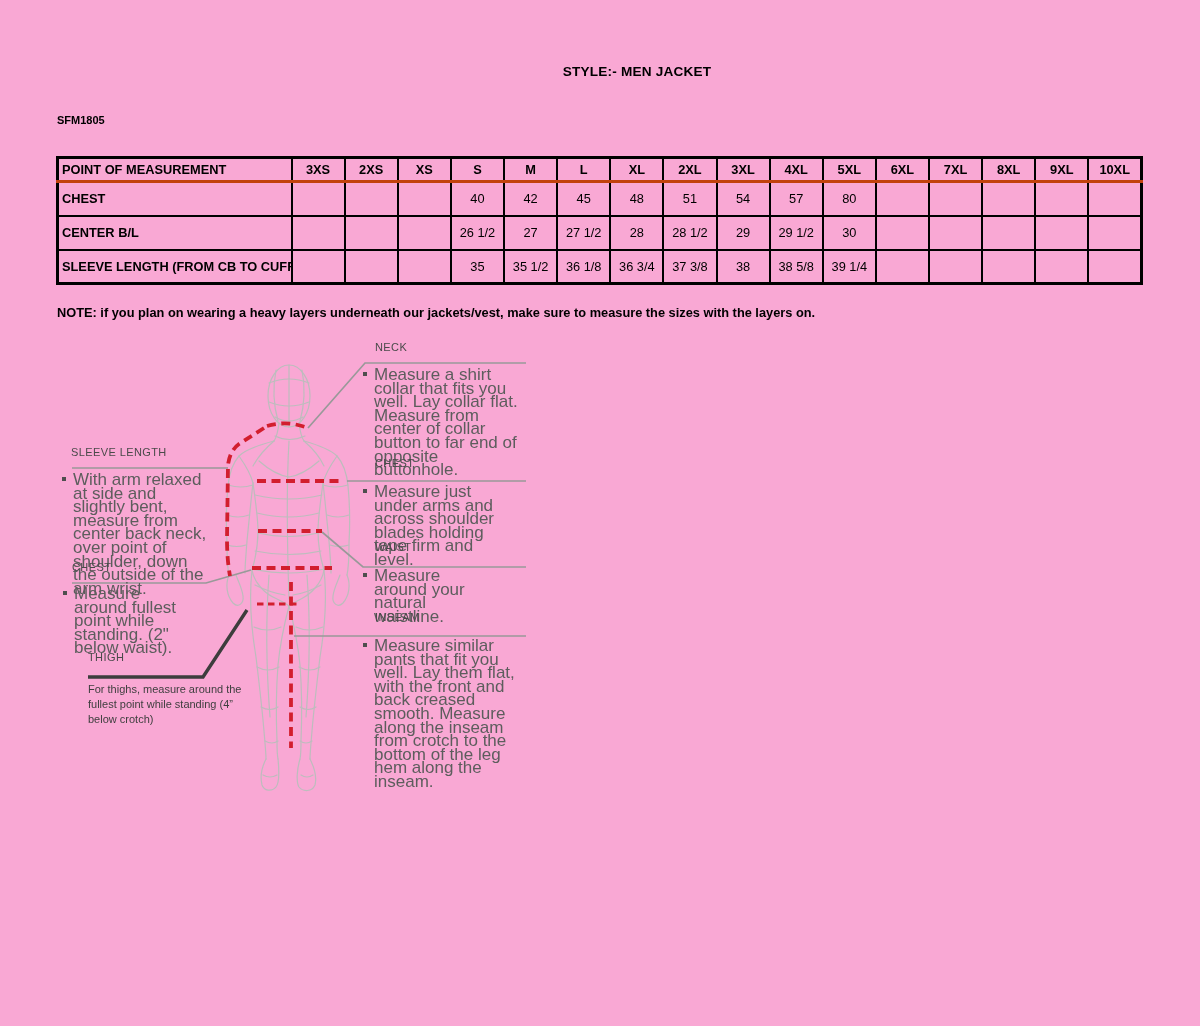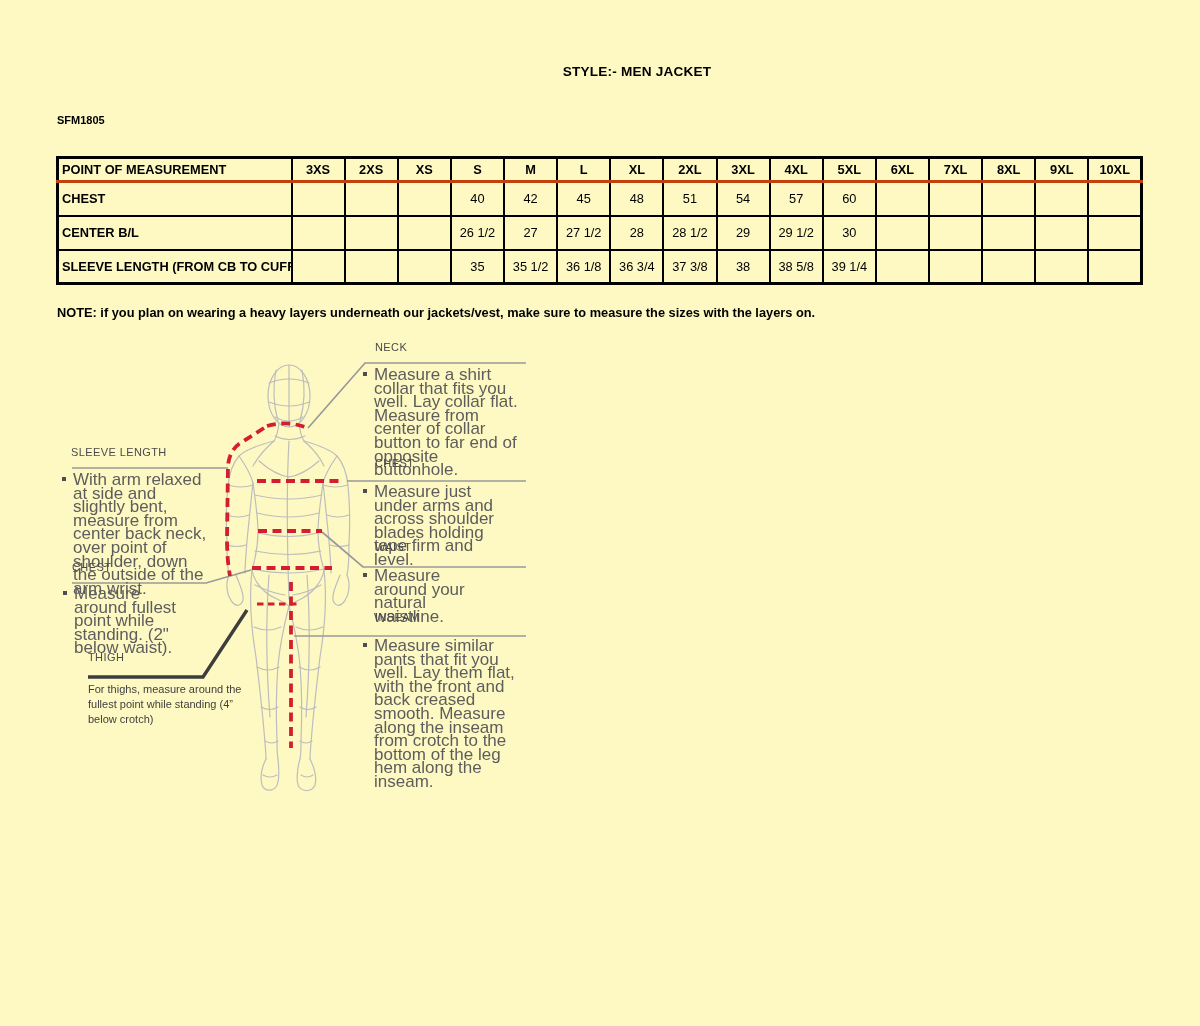--- a/index.html
+++ b/index.html
@@ -1,17 +1,17 @@
 <!DOCTYPE html>
 <html><head>
 <meta charset="utf-8">
 <style>
   html,body{margin:0;padding:0;background:#ffffff;}
   .page{
-    position:relative;width:1200px;height:1026px;background:#fef9c3;
+    position:relative;width:1200px;height:1026px;background:#f9a8d4;
     font-family:"Liberation Sans", sans-serif;color:#000;overflow:hidden;
   }
   .doc-title{
     position:absolute;left:74px;right:0;top:64px;text-align:center;
     font-size:13.6px;font-weight:bold;letter-spacing:.2px;
   }
   .style-code{position:absolute;left:57px;top:114px;font-size:11px;font-weight:bold;}
   .note-line{position:absolute;left:57px;top:305px;font-size:12.8px;font-weight:bold;}
 
   
@@ -102,21 +102,21 @@
           <td></td>
           <td></td>
           <td></td>
           <td>40</td>
           <td>42</td>
           <td>45</td>
           <td>48</td>
           <td>51</td>
           <td>54</td>
           <td>57</td>
-          <td>60</td>
+          <td>80</td>
           <td></td>
           <td></td>
           <td></td>
           <td></td>
           <td></td>
         </tr>
         <tr>
           <td class="rowlabel">CENTER B/L</td>
           <td></td>
           <td></td>

